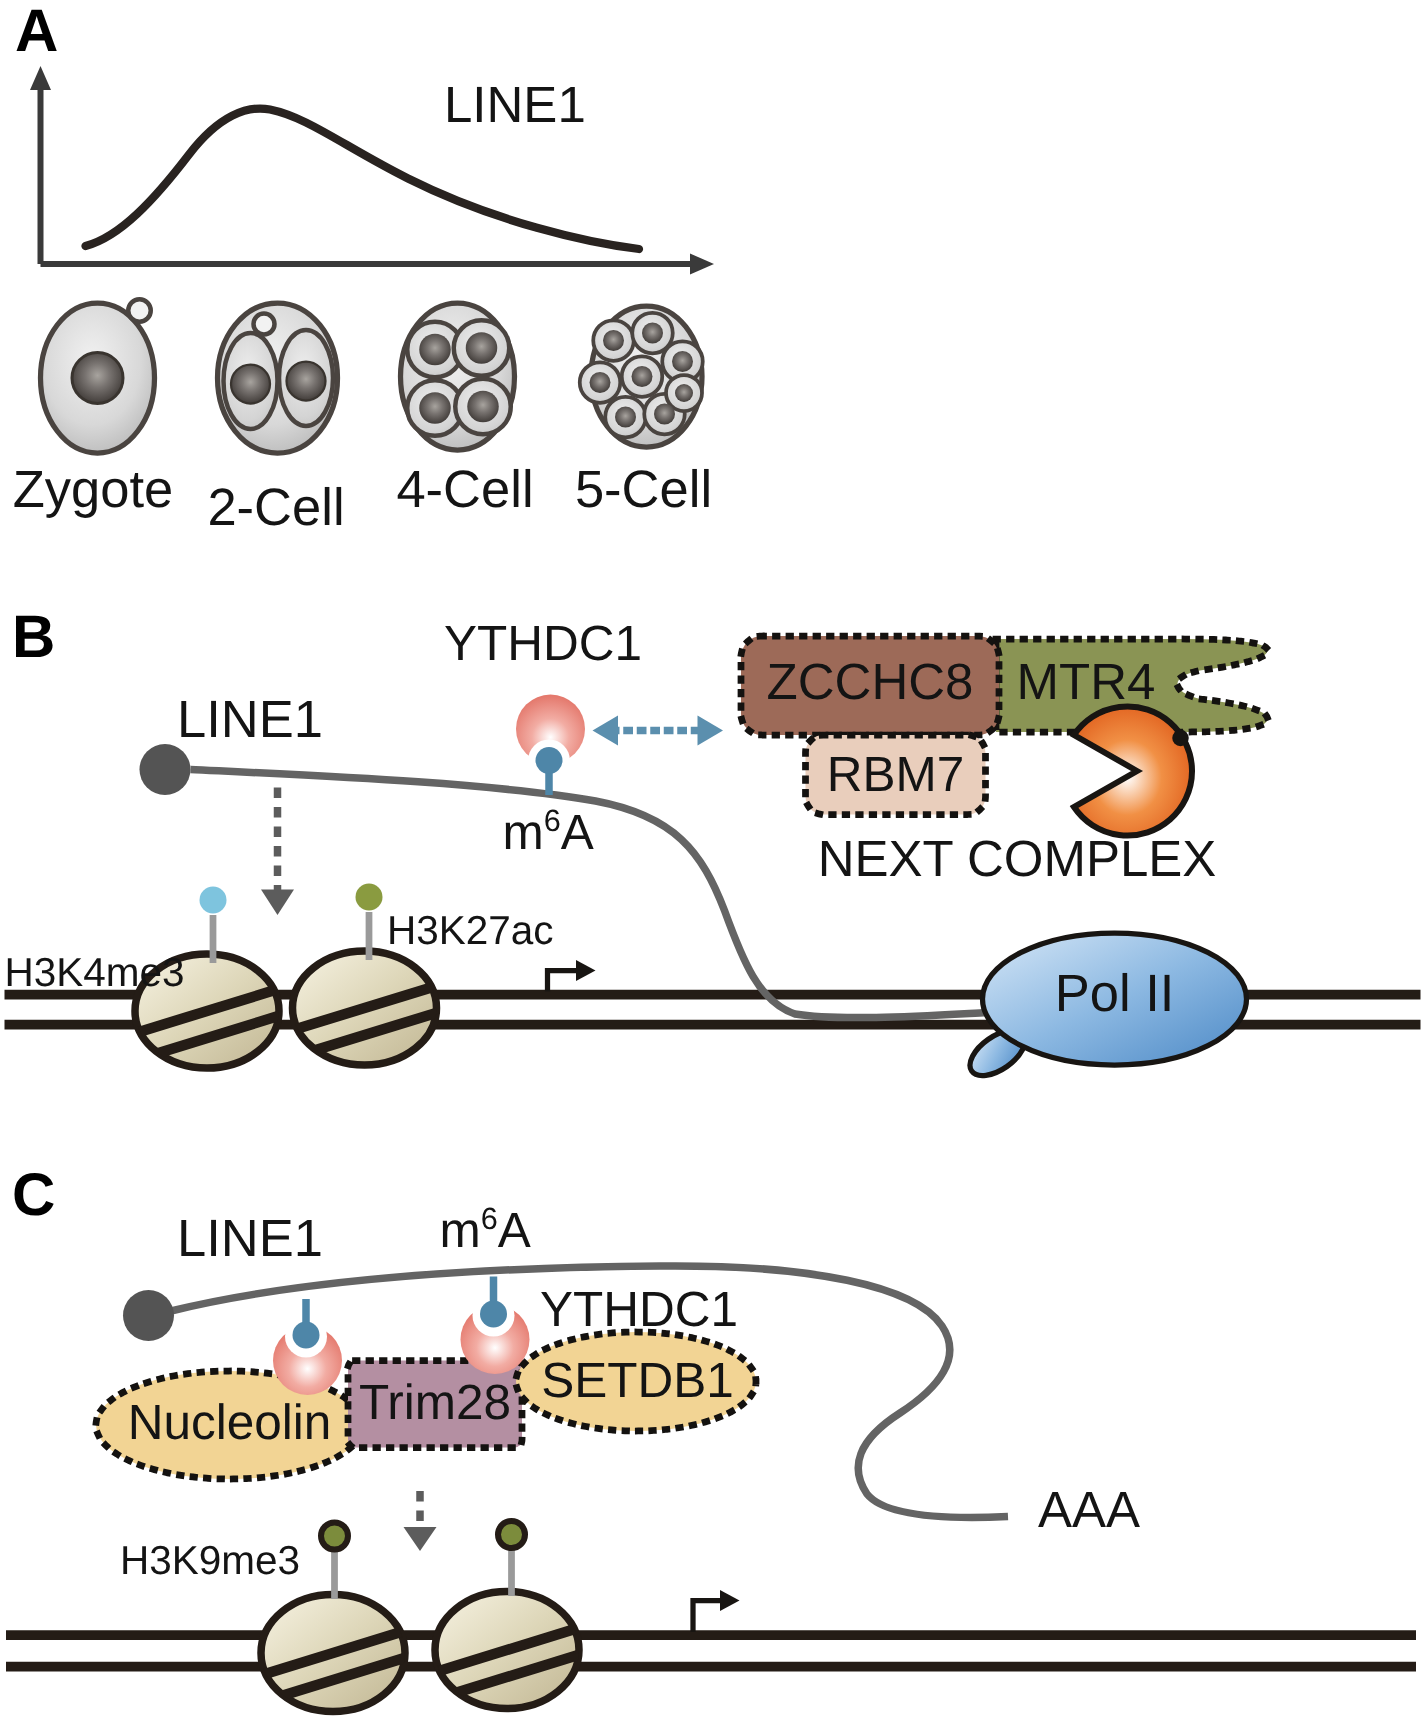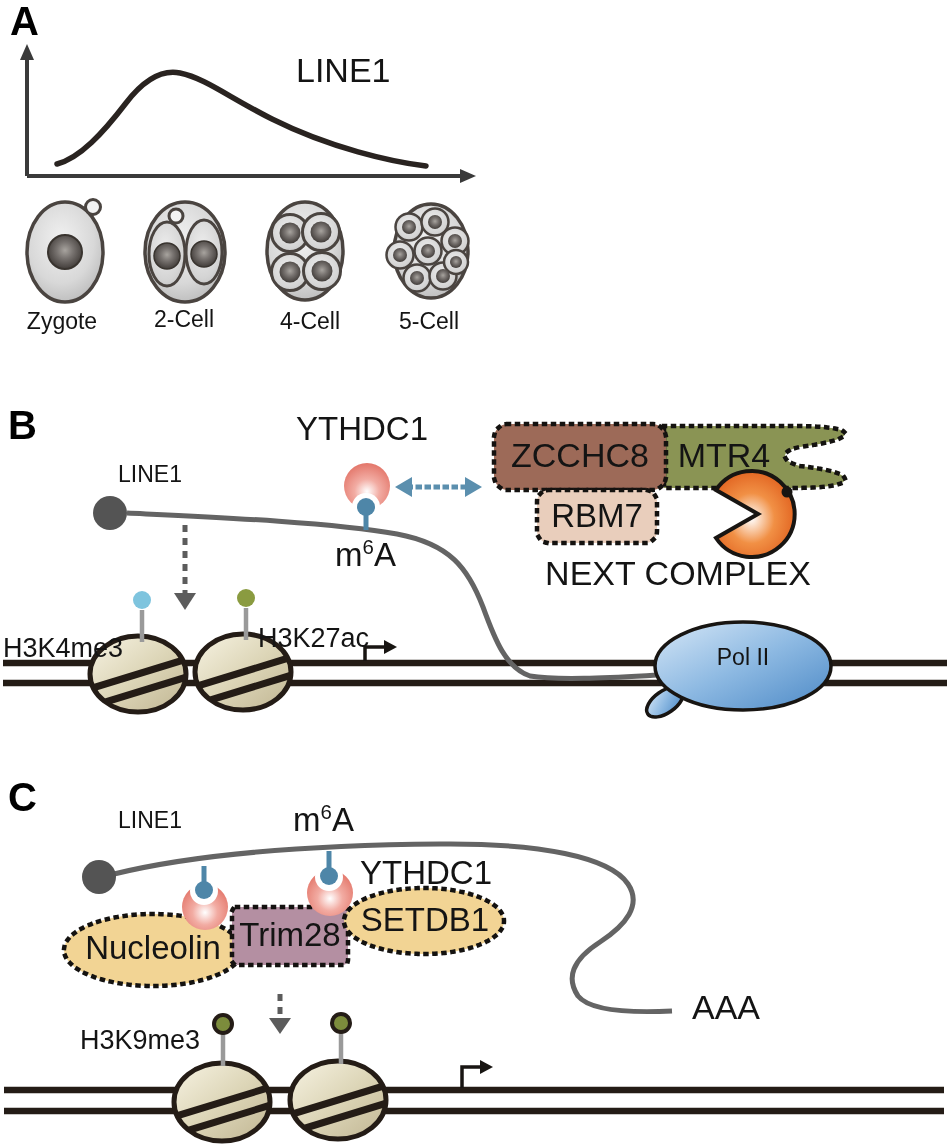--- a/index.html
+++ b/index.html
@@ -1,21 +1,21 @@
 <!DOCTYPE html>
 <html><head>
 <meta charset="utf-8">
 <style>
   html,body{margin:0;padding:0;background:#ffffff;}
   #stage{position:relative;width:950px;height:1144px;background:#fff;overflow:hidden;
          font-family:"Liberation Sans","DejaVu Sans",sans-serif;color:#111;}
   #shapes{position:absolute;left:0;top:0;}
   .lbl{position:absolute;line-height:1.05;white-space:nowrap;color:#141414;}
   .panel-letter{font-size:40px;font-weight:bold;color:#000;}
-  .t35{font-size:23px;}
+  .t35{font-size:35px;}
   .t34{font-size:34px;}
   .t33{font-size:33px;}
   .t27{font-size:27px;}
   .ctr{text-align:center;}
   sup{font-size:62%;vertical-align:super;line-height:0;}
 </style>
 </head>
 <body>
 
 <div id="stage">
@@ -246,30 +246,30 @@
 
   <g>
     <path d="M462,1088 L462,1067 L482,1067" stroke="#181512" stroke-width="3.5" fill="none"></path>
     <polygon points="493,1067 480,1060 480,1074" fill="#181512"></polygon>
   </g>
 </svg>
 
   <div class="lbl panel-letter" style="left:10px;top:0px;">A</div>
   <div class="lbl t34" style="left:296px;top:53px;">LINE1</div>
   <div class="lbl t35 ctr" style="left:2px;top:309px;width:120px;">Zygote</div>
-  <div class="lbl t35 ctr" style="left:124px;top:307px;width:120px;">2-Cell</div>
+  <div class="lbl t35 ctr" style="left:124px;top:321px;width:120px;">2-Cell</div>
   <div class="lbl t35 ctr" style="left:250px;top:309px;width:120px;">4-Cell</div>
   <div class="lbl t35 ctr" style="left:369px;top:309px;width:120px;">5-Cell</div>
 
   <div class="lbl panel-letter" style="left:8px;top:404px;">B</div>
   <div class="lbl t35" style="left:118px;top:462px;">LINE1</div>
   <div class="lbl t33" style="left:296px;top:412px;">YTHDC1</div>
   <div class="lbl t33" style="left:335px;top:538px;"><span>m</span><sup>6</sup><span>A</span></div>
   <div class="lbl t27" style="left:3px;top:634px;">H3K4me3</div>
-  <div class="lbl t27" style="left:258px;top:624px;">H3K27ac</div>
+  <div class="lbl t27" style="left:258px;top:606px;">H3K27ac</div>
   <div class="lbl t34 ctr" style="left:494px;top:438px;width:172px;">ZCCHC8</div>
   <div class="lbl t34 ctr" style="left:664px;top:438px;width:120px;">MTR4</div>
   <div class="lbl t33 ctr" style="left:537px;top:499px;width:120px;">RBM7</div>
   <div class="lbl t34 ctr" style="left:528px;top:556px;width:300px;">NEXT COMPLEX</div>
   <div class="lbl t35 ctr" style="left:655px;top:645px;width:176px;">Pol II</div>
 
   <div class="lbl panel-letter" style="left:8px;top:776px;">C</div>
   <div class="lbl t35" style="left:118px;top:808px;">LINE1</div>
   <div class="lbl t33" style="left:293px;top:803px;"><span>m</span><sup>6</sup><span>A</span></div>
   <div class="lbl t33" style="left:360px;top:856px;">YTHDC1</div>

